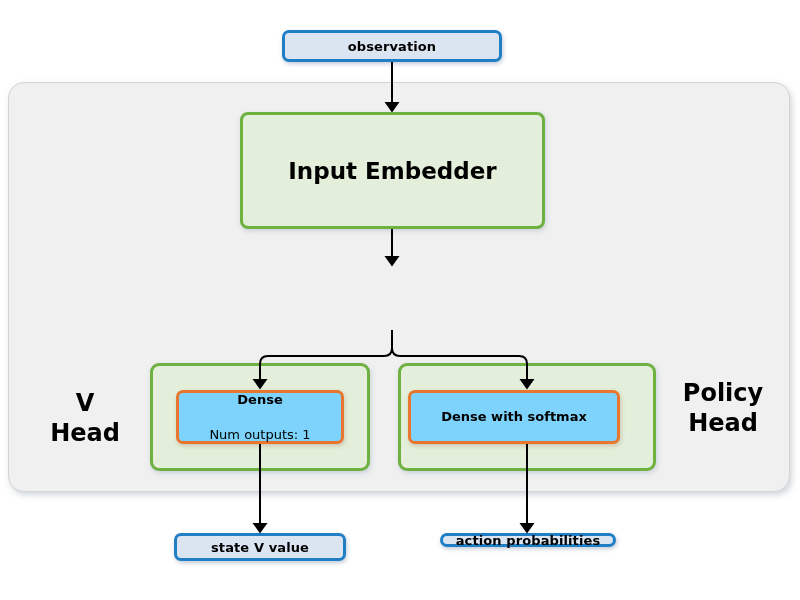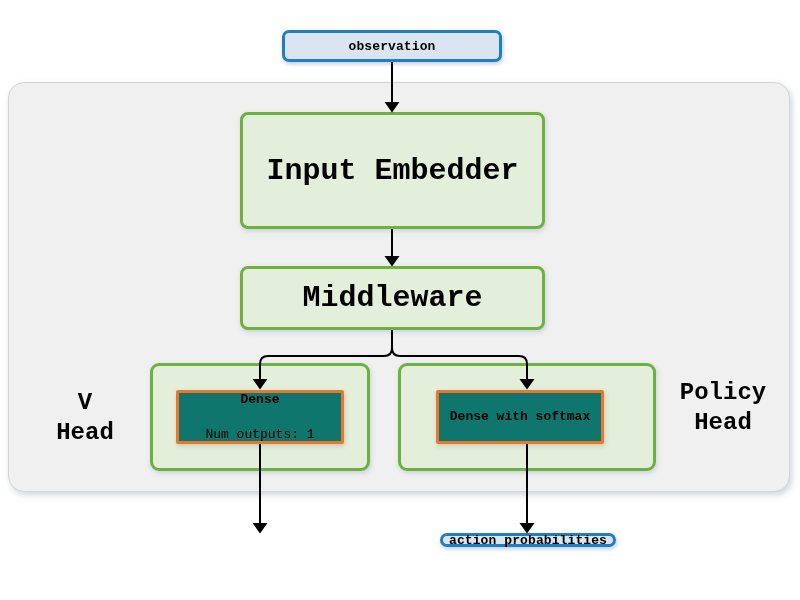--- a/index.html
+++ b/index.html
@@ -4,21 +4,21 @@
 <title>Network Architecture Diagram</title>
 <style>
   html,body{margin:0;padding:0;}
   body{
     width:800px;height:600px;
     background:#ffffff;
     font-family:"DejaVu Sans","Liberation Sans",sans-serif;
     position:relative;
     overflow:hidden;
   }
-  #diagram-root{position:absolute;left:0;top:0;width:800px;height:600px;font-family:Liberation Mono, monospace;}
+  #diagram-root{position:absolute;left:0;top:0;width:800px;height:600px;}
 
   .node{
     position:absolute;
     box-sizing:border-box;
     display:flex;
     flex-direction:column;
     align-items:center;
     justify-content:center;
     text-align:center;
     z-index:3;
@@ -38,40 +38,40 @@
 
   
   .green-box{
     background:#e3efda;
     border:3px solid #6fb141;
     border-radius:8px;
     box-shadow:1px 2px 5px rgba(150,170,190,.45);
     color:#000;
     font-weight:bold;
   }
-  .green-box.big{font-size:30px;text-align:right;}
+  .green-box.big{font-size:23px;text-align:right;}
 
   
   .head-group{
     position:absolute;
     box-sizing:border-box;
     background:#e3efda;
     border:3px solid #6fb141;
     border-radius:9px;
     box-shadow:1px 2px 5px rgba(150,170,190,.45);
     z-index:2;
   }
 
   
   .orange-box{
     position:absolute;
     box-sizing:border-box;
-    background:#0f766e;
+    background:#7dd3fc;
     border:3px solid #e8762c;
-    border-radius:2px;
+    border-radius:7px;
     box-shadow:1px 2px 4px rgba(180,150,130,.45);
     display:flex;flex-direction:column;
     align-items:center;justify-content:center;
     color:#000;
     z-index:4;
   }
   .orange-title{font-size:13px;font-weight:bold;line-height:18px;}
   .orange-sub{font-size:13px;font-weight:normal;line-height:18px;margin-top:17px;}
 
   
@@ -111,44 +111,44 @@
   <div class="node io-box" style="left:282px;top:30px;width:220px;height:32px;">
     <span>observation</span>
   </div>
 
   <div id="outer-container"></div>
 
   <div class="node green-box big" style="left:240px;top:112px;width:305px;height:117px;">
     <span>Input Embedder</span>
   </div>
 
-  <div class="node green-box big" style="left:240px;top:266px;width:305px;height:64px;">
-    <span>Middleware</span>
-  </div>
 
   <div class="head-group" style="left:150px;top:363px;width:220px;height:108px;"></div>
   <div class="orange-box" style="left:176px;top:390px;width:168px;height:54px;">
     <span class="orange-title">Dense</span>
     <span class="orange-sub">Num outputs: 1</span>
   </div>
 
   <div class="head-group" style="left:398px;top:363px;width:258px;height:108px;"></div>
-  <div class="orange-box" style="left:436px;top:390px;width:168px;height:54px;">
+  <div class="orange-box" style="left:408px;top:390px;width:212px;height:54px;">
     <span class="orange-title">Dense with softmax</span>
   </div>
 
   <div class="head-label" style="left:30px;top:388px;width:110px;">
     <div>V</div>
     <div>Head</div>
   </div>
   <div class="head-label" style="left:663px;top:378px;width:120px;">
     <div>Policy</div>
     <div>Head</div>
   </div>
 
+  <div class="node io-box" style="left:174px;top:533px;width:172px;height:28px;">
+    <span>state V value</span>
+  </div>
   <div class="node io-box" style="left:440px;top:533px;width:176px;height:14px;">
     <span>action probabilities</span>
   </div>
 
   <svg id="connectors" viewBox="0 0 800 600">
     <defs>
       <marker id="ah" markerWidth="9" markerHeight="9" refX="1.2" refY="4.5" orient="auto" markerUnits="strokeWidth">
         <path d="M0,0.6 L0,8.4 L5.4,4.5 z" fill="#000000"></path>
       </marker>
     </defs>

